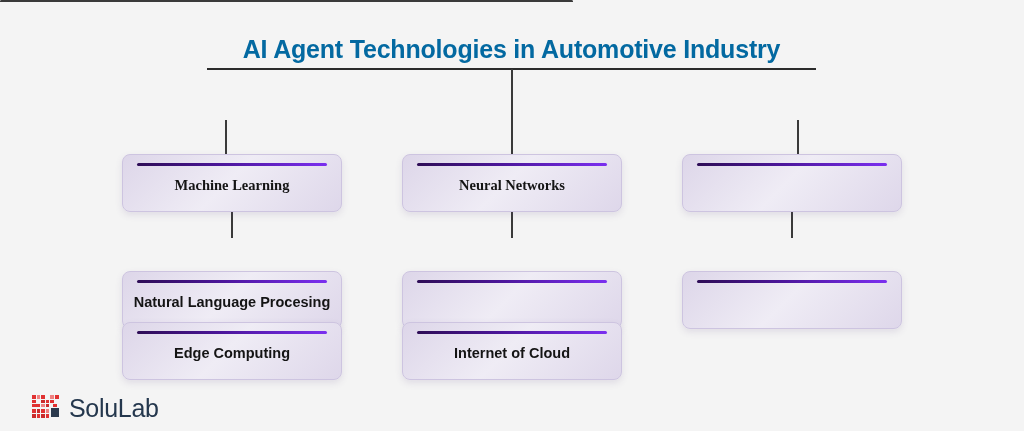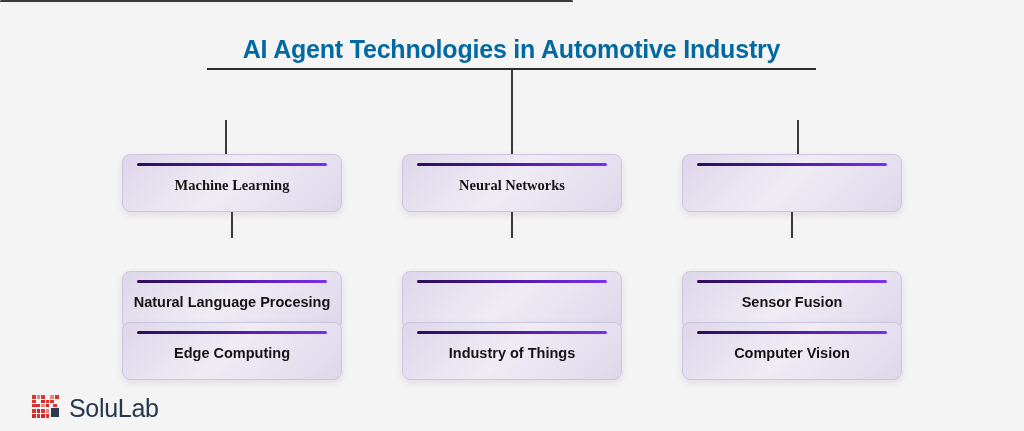--- a/index.html
+++ b/index.html
@@ -184,33 +184,28 @@
 
   <div class="node col-0 row-2">
     <div class="node-accent"></div>
     <div class="node-label">Edge Computing</div>
   </div>
   <div class="node col-1 row-1">
     <div class="node-accent"></div>
   </div>
   <div class="node col-1 row-2">
     <div class="node-accent"></div>
-    <div class="node-label">Industry of Things</div>
+    <div class="node-label">Internet of Cloud</div>
   </div>
 
   <div class="node col-2 row-0">
     <div class="node-accent"></div>
   </div>
   <div class="node col-2 row-1">
     <div class="node-accent"></div>
-    <div class="node-label">Sensor Fusion</div>
-  </div>
-  <div class="node col-2 row-2">
-    <div class="node-accent"></div>
-    <div class="node-label">Computer Vision</div>
   </div>
 
   <div id="logo">
     <svg id="logo-mark" viewBox="0 0 28 28">
       <rect x="0" y="1" width="4" height="4" fill="#e03131"></rect>
       <rect x="5" y="1" width="3" height="4" fill="#f08080"></rect>
       <rect x="9" y="1" width="4" height="4" fill="#e03131"></rect>
       <rect x="18" y="1" width="4" height="4" fill="#f08080"></rect>
       <rect x="23" y="1" width="4" height="4" fill="#e03131"></rect>
       <rect x="0" y="6" width="4" height="3" fill="#e03131"></rect>

